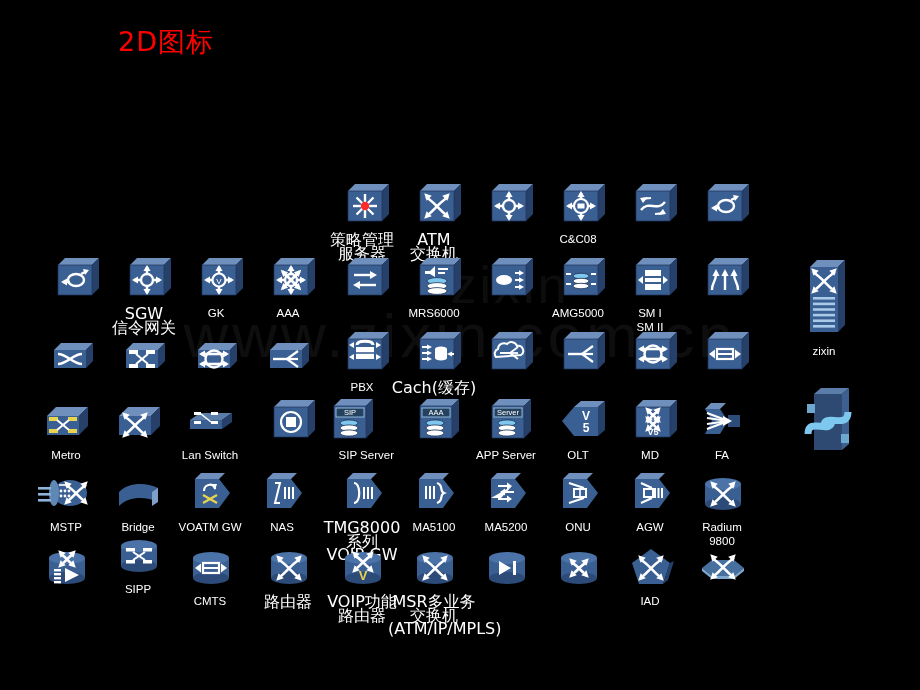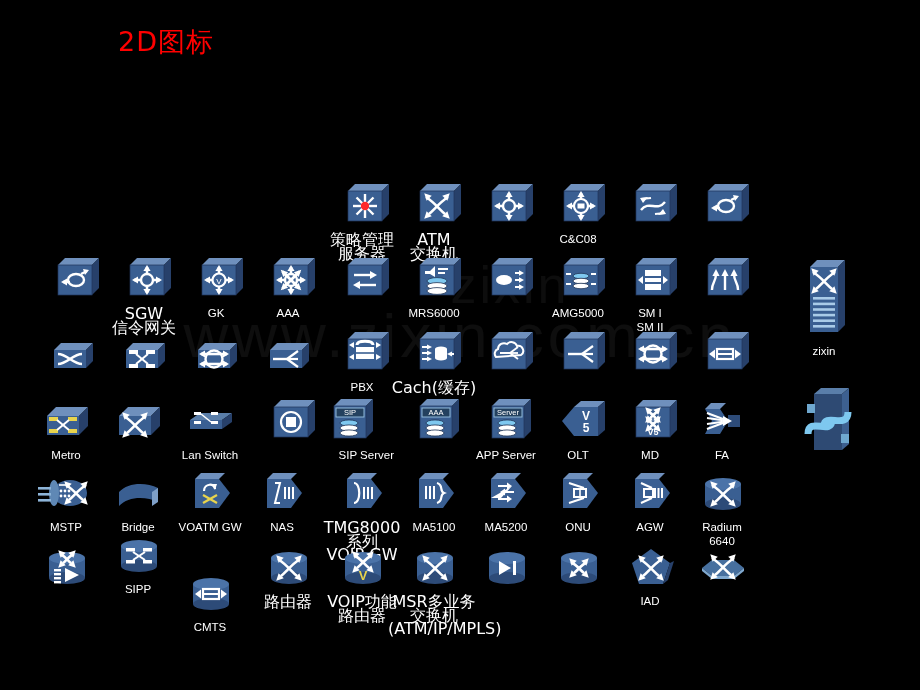--- a/index.html
+++ b/index.html
@@ -805,21 +805,21 @@
             <ellipse cx="31" cy="16" rx="18" ry="6" fill="#4b73a8"></ellipse>
             <path d="M20,17 C29,23 33,29 39,34" stroke="#ffffff" stroke-width="2.6" fill="none"></path>
             <path d="M42,17 C33,23 29,29 23,34" stroke="#ffffff" stroke-width="2.6" fill="none"></path>
             <polygon points="18.2325 13.2325 25.7267 15.6363 20.6363 20.7267" fill="#ffffff"></polygon>
             <polygon points="43.7675 13.2325 41.3637 20.7267 36.2733 15.6363" fill="#ffffff"></polygon>
             <polygon points="18.2325 38.7675 20.6363 31.2733 25.7267 36.3637" fill="#ffffff"></polygon>
             <polygon points="43.7675 38.7675 36.2733 36.3637 41.3637 31.2733" fill="#ffffff"></polygon>
           </svg>
         </div>
         <div class="lbl">Radium
-6640</div>
+9800</div>
       </div>
       <div class="cell" style="left: 20px; top: 540px;">
         <div class="art">
           <svg width="60" height="50" viewBox="0 0 60 50">
             <rect x="13" y="16" width="36" height="20" fill="#3a5f92"></rect>
             <ellipse cx="31" cy="36" rx="18" ry="6" fill="#2d4b78"></ellipse>
             <ellipse cx="31" cy="16" rx="18" ry="6" fill="#4b73a8"></ellipse>
             <path d="M24,12 C29,14 33,20 35,21" stroke="#ffffff" stroke-width="2.6" fill="none"></path>
             <path d="M38,12 C33,14 29,20 27,21" stroke="#ffffff" stroke-width="2.6" fill="none"></path>
             <polygon points="22.2325 8.2325 29.7267 10.6363 24.6363 15.7267" fill="#ffffff"></polygon>
@@ -843,21 +843,21 @@
             <rect x="18" y="18" width="9" height="3.5" fill="#ffffff"></rect>
             <rect x="35" y="18" width="9" height="3.5" fill="#ffffff"></rect>
             <rect x="18" y="30" width="9" height="3.5" fill="#ffffff"></rect>
             <rect x="35" y="30" width="9" height="3.5" fill="#ffffff"></rect>
             <line x1="25" y1="22" x2="37" y2="30" stroke="#ffffff" stroke-width="2"></line>
             <line x1="25" y1="30" x2="37" y2="22" stroke="#ffffff" stroke-width="2"></line>
           </svg>
         </div>
         <div class="lbl">SIPP</div>
       </div>
-      <div class="cell" style="left: 164px; top: 566px;">
+      <div class="cell" style="left: 164px; top: 540px;">
         <div class="art">
           <svg width="60" height="50" viewBox="0 0 60 50">
             <rect x="13" y="16" width="36" height="20" fill="#3a5f92"></rect>
             <ellipse cx="31" cy="36" rx="18" ry="6" fill="#2d4b78"></ellipse>
             <ellipse cx="31" cy="16" rx="18" ry="6" fill="#4b73a8"></ellipse>
             <rect x="23" y="21" width="16" height="10" fill="none" stroke="#ffffff" stroke-width="2.2"></rect>
             <line x1="23" y1="26" x2="39" y2="26" stroke="#ffffff" stroke-width="2"></line>
             <polygon points="15,26 21,21.5 21,30.5" fill="#ffffff"></polygon>
             <polygon points="47,26 41,21.5 41,30.5" fill="#ffffff"></polygon>
           </svg>

